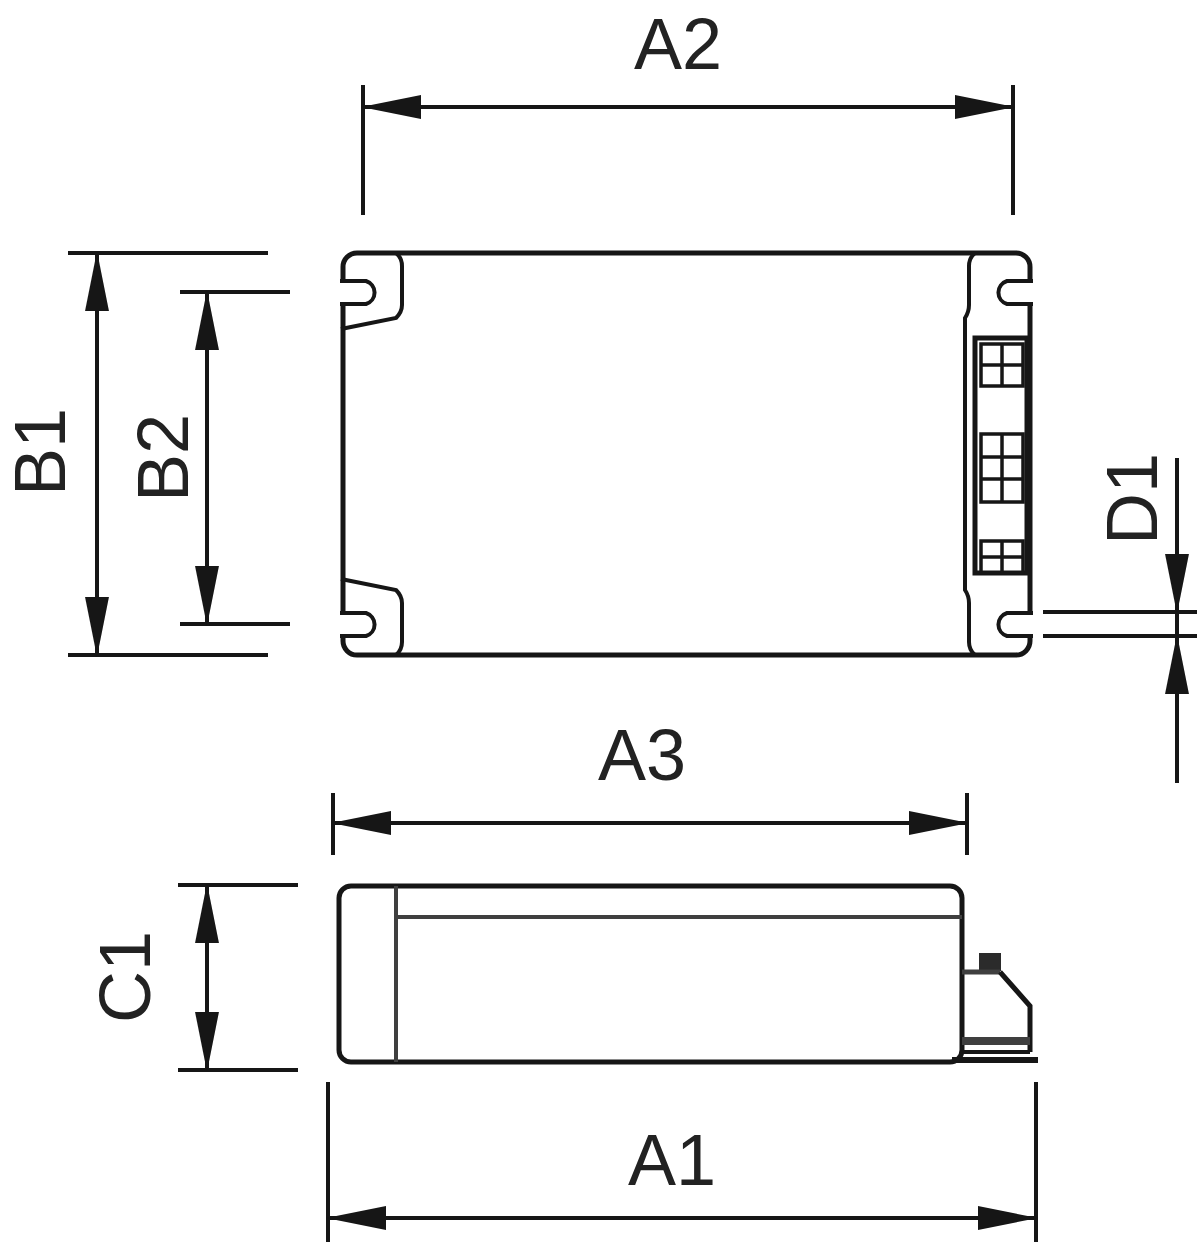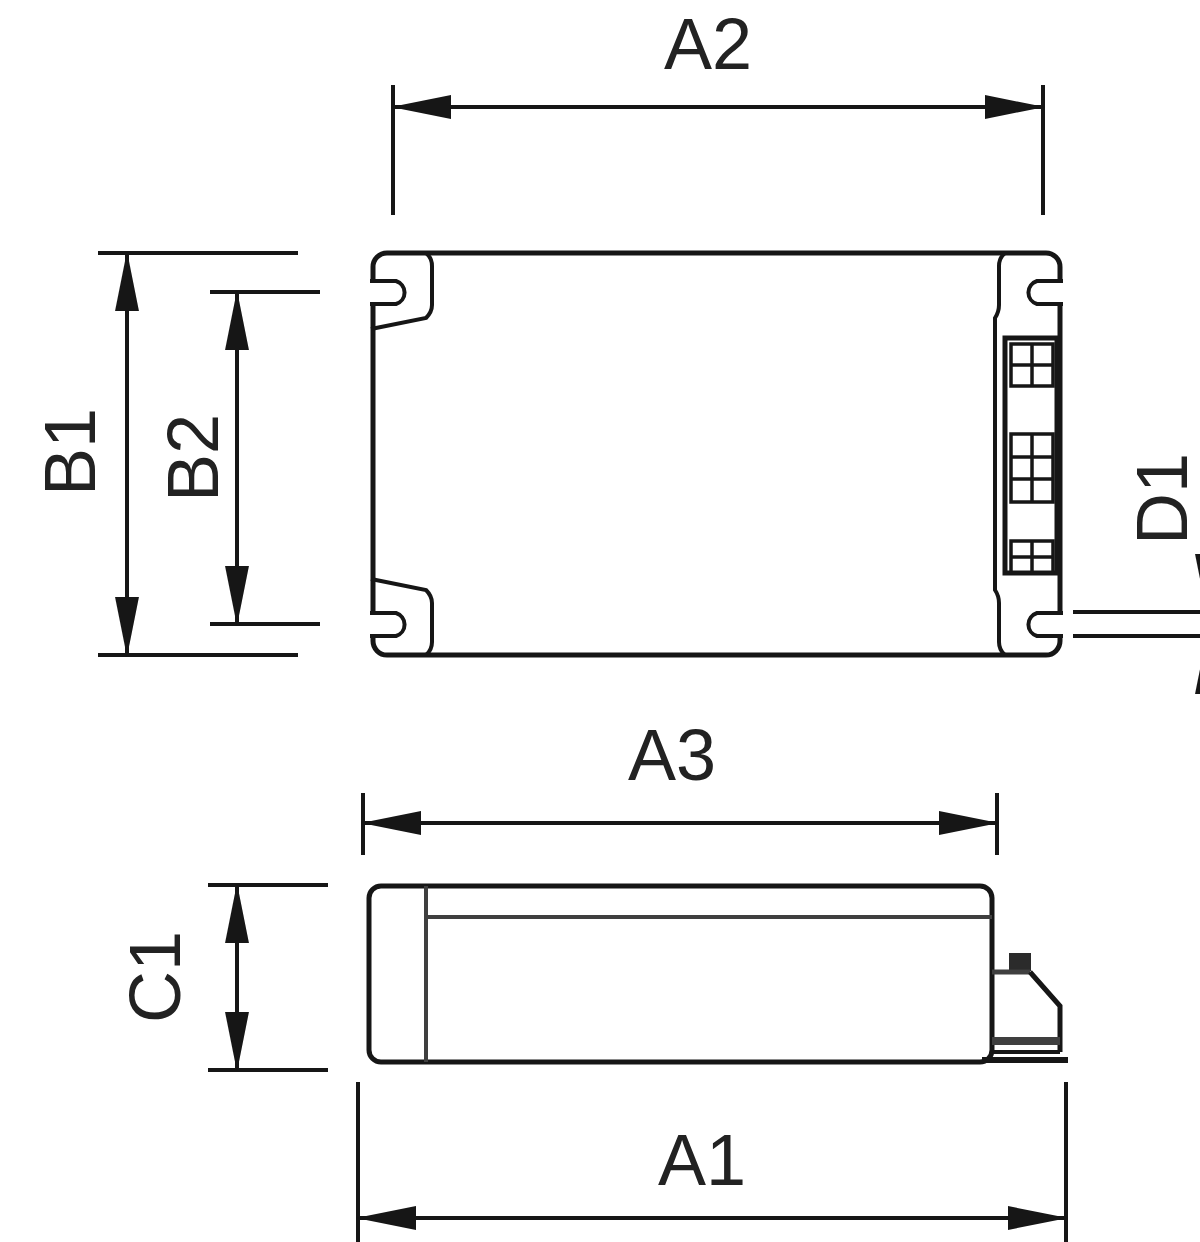--- a/index.html
+++ b/index.html
@@ -6,21 +6,20 @@
     margin: 0;
     padding: 0;
     background: #ffffff;
   }
   .canvas {
     position: relative;
     width: 1040px;
     height: 1242px;
     background: #ffffff;
     font-family: "Liberation Sans", sans-serif;
-    padding-left: 30px;
   }
   svg text {
     font-family: "Liberation Sans", sans-serif;
     font-size: 72px;
     fill: #222222;
   }
 </style>
 </head>
 <body>
 

